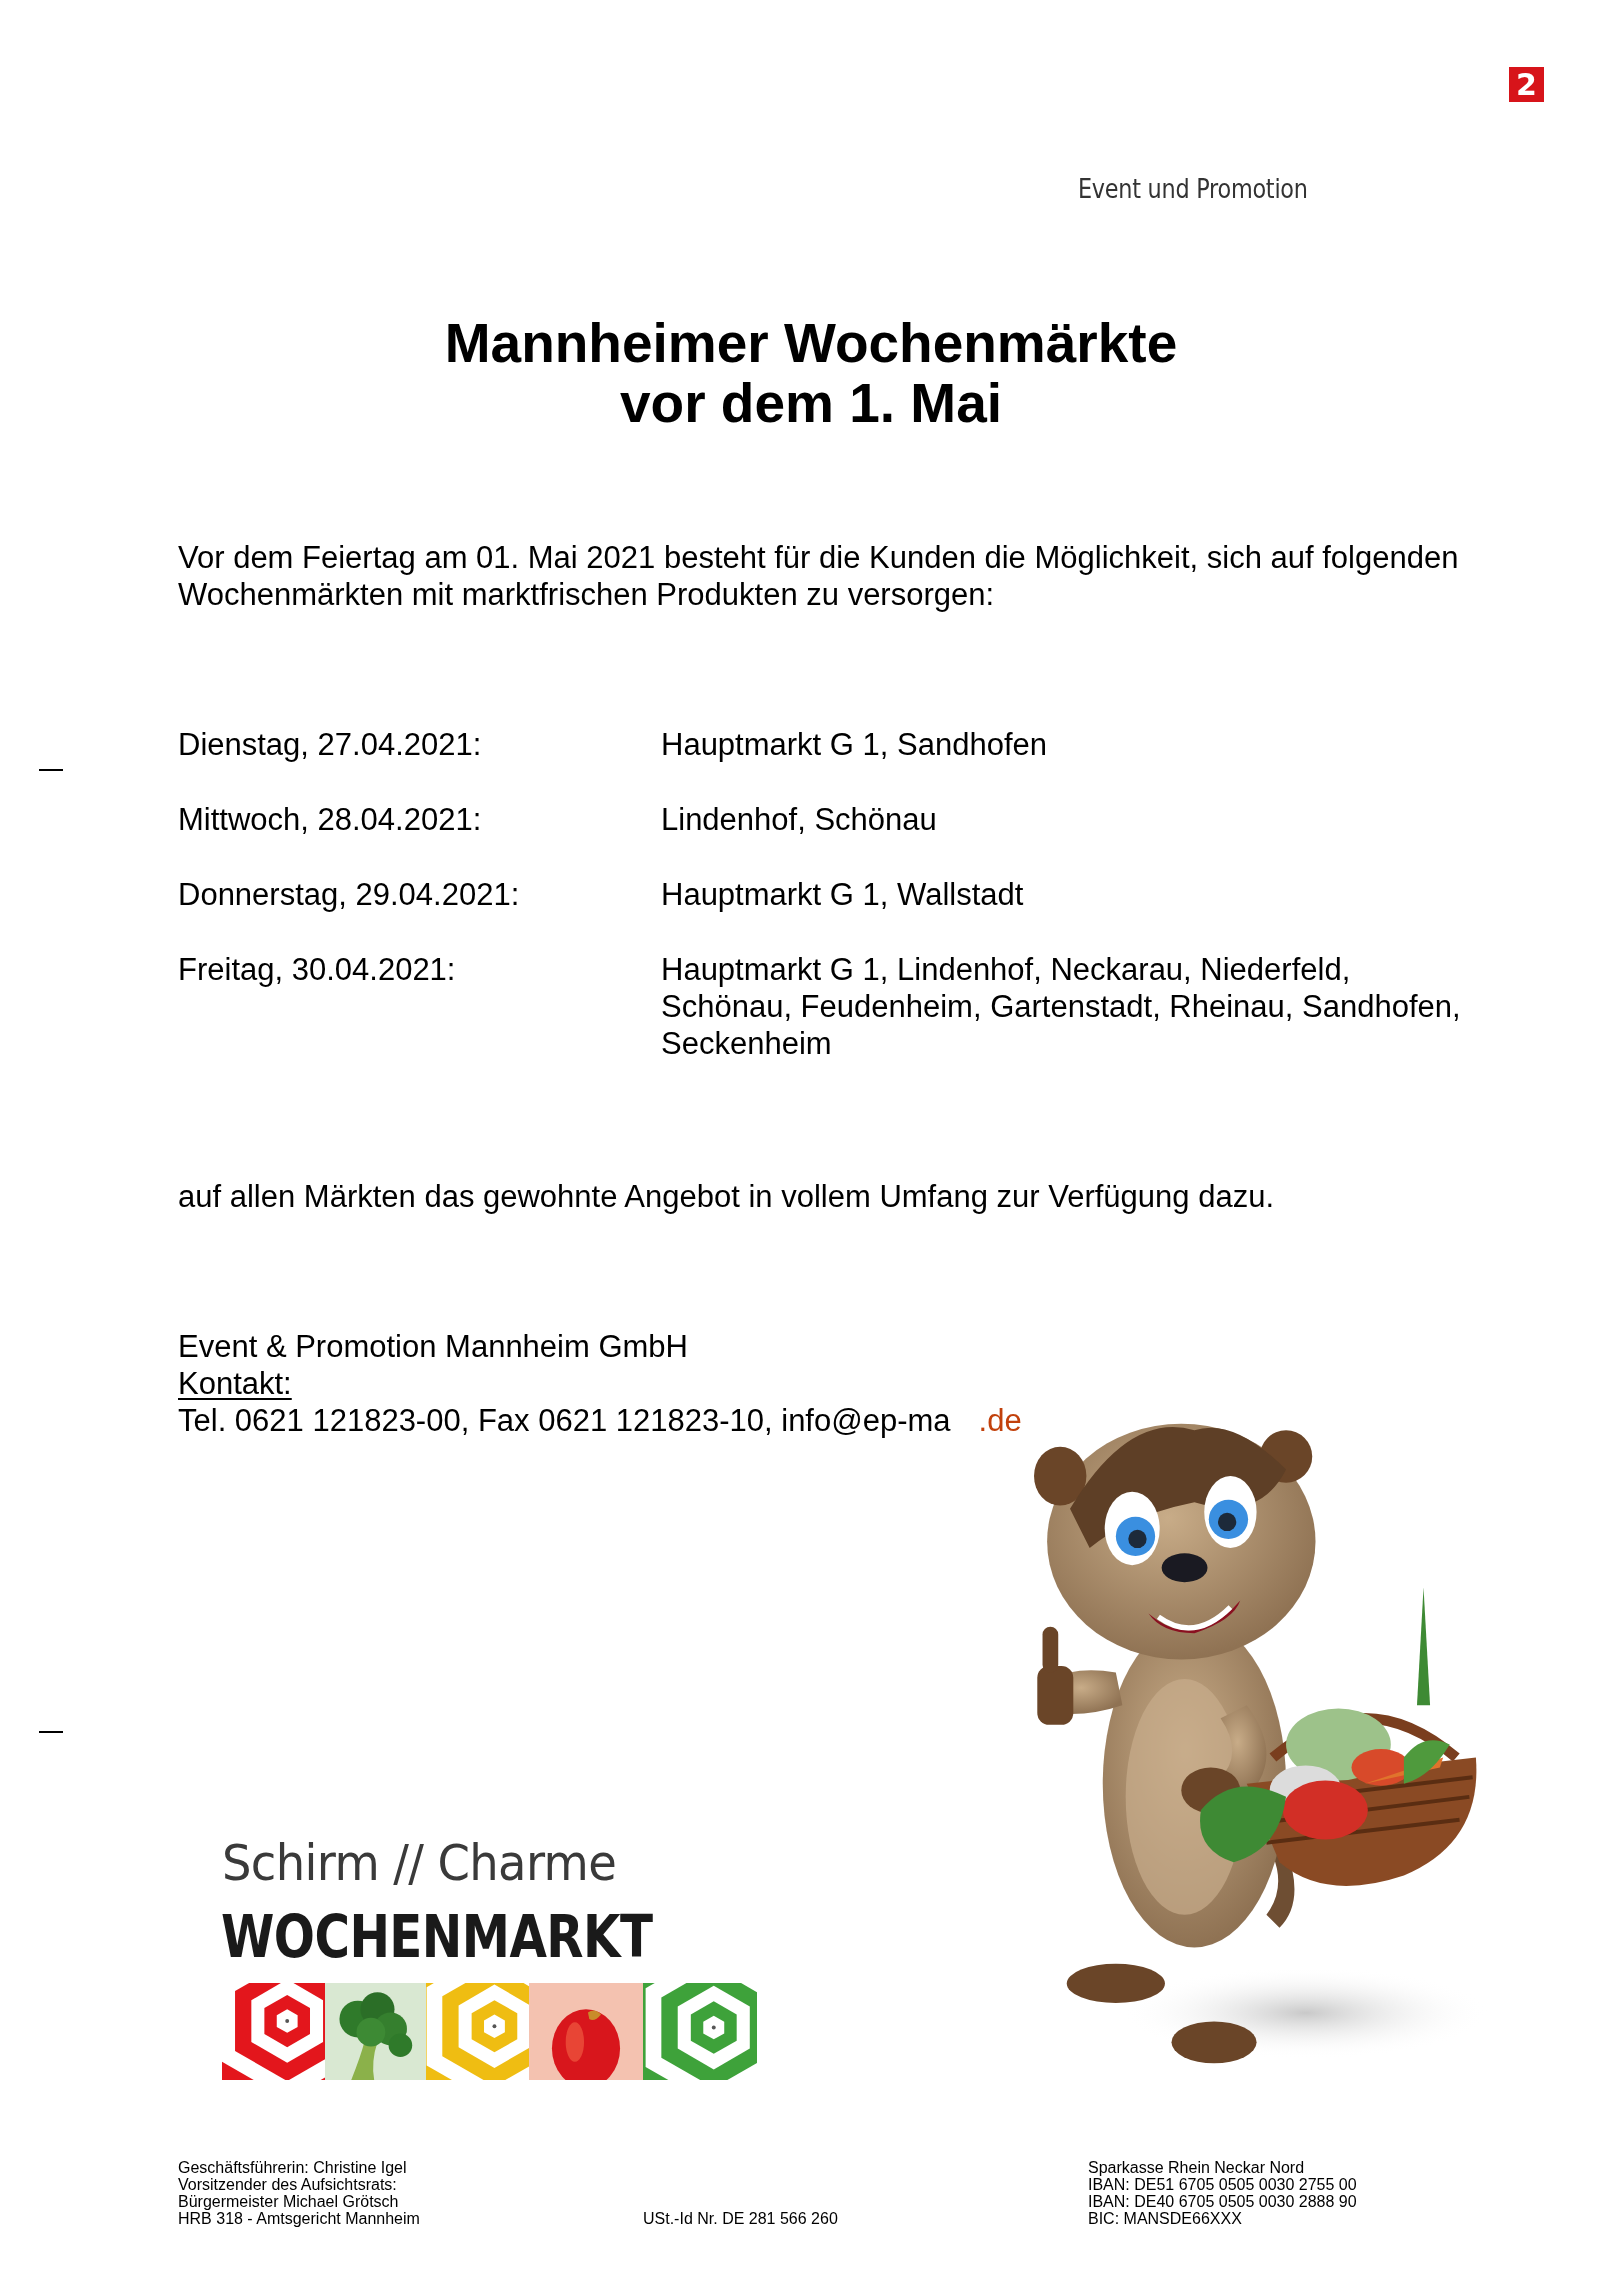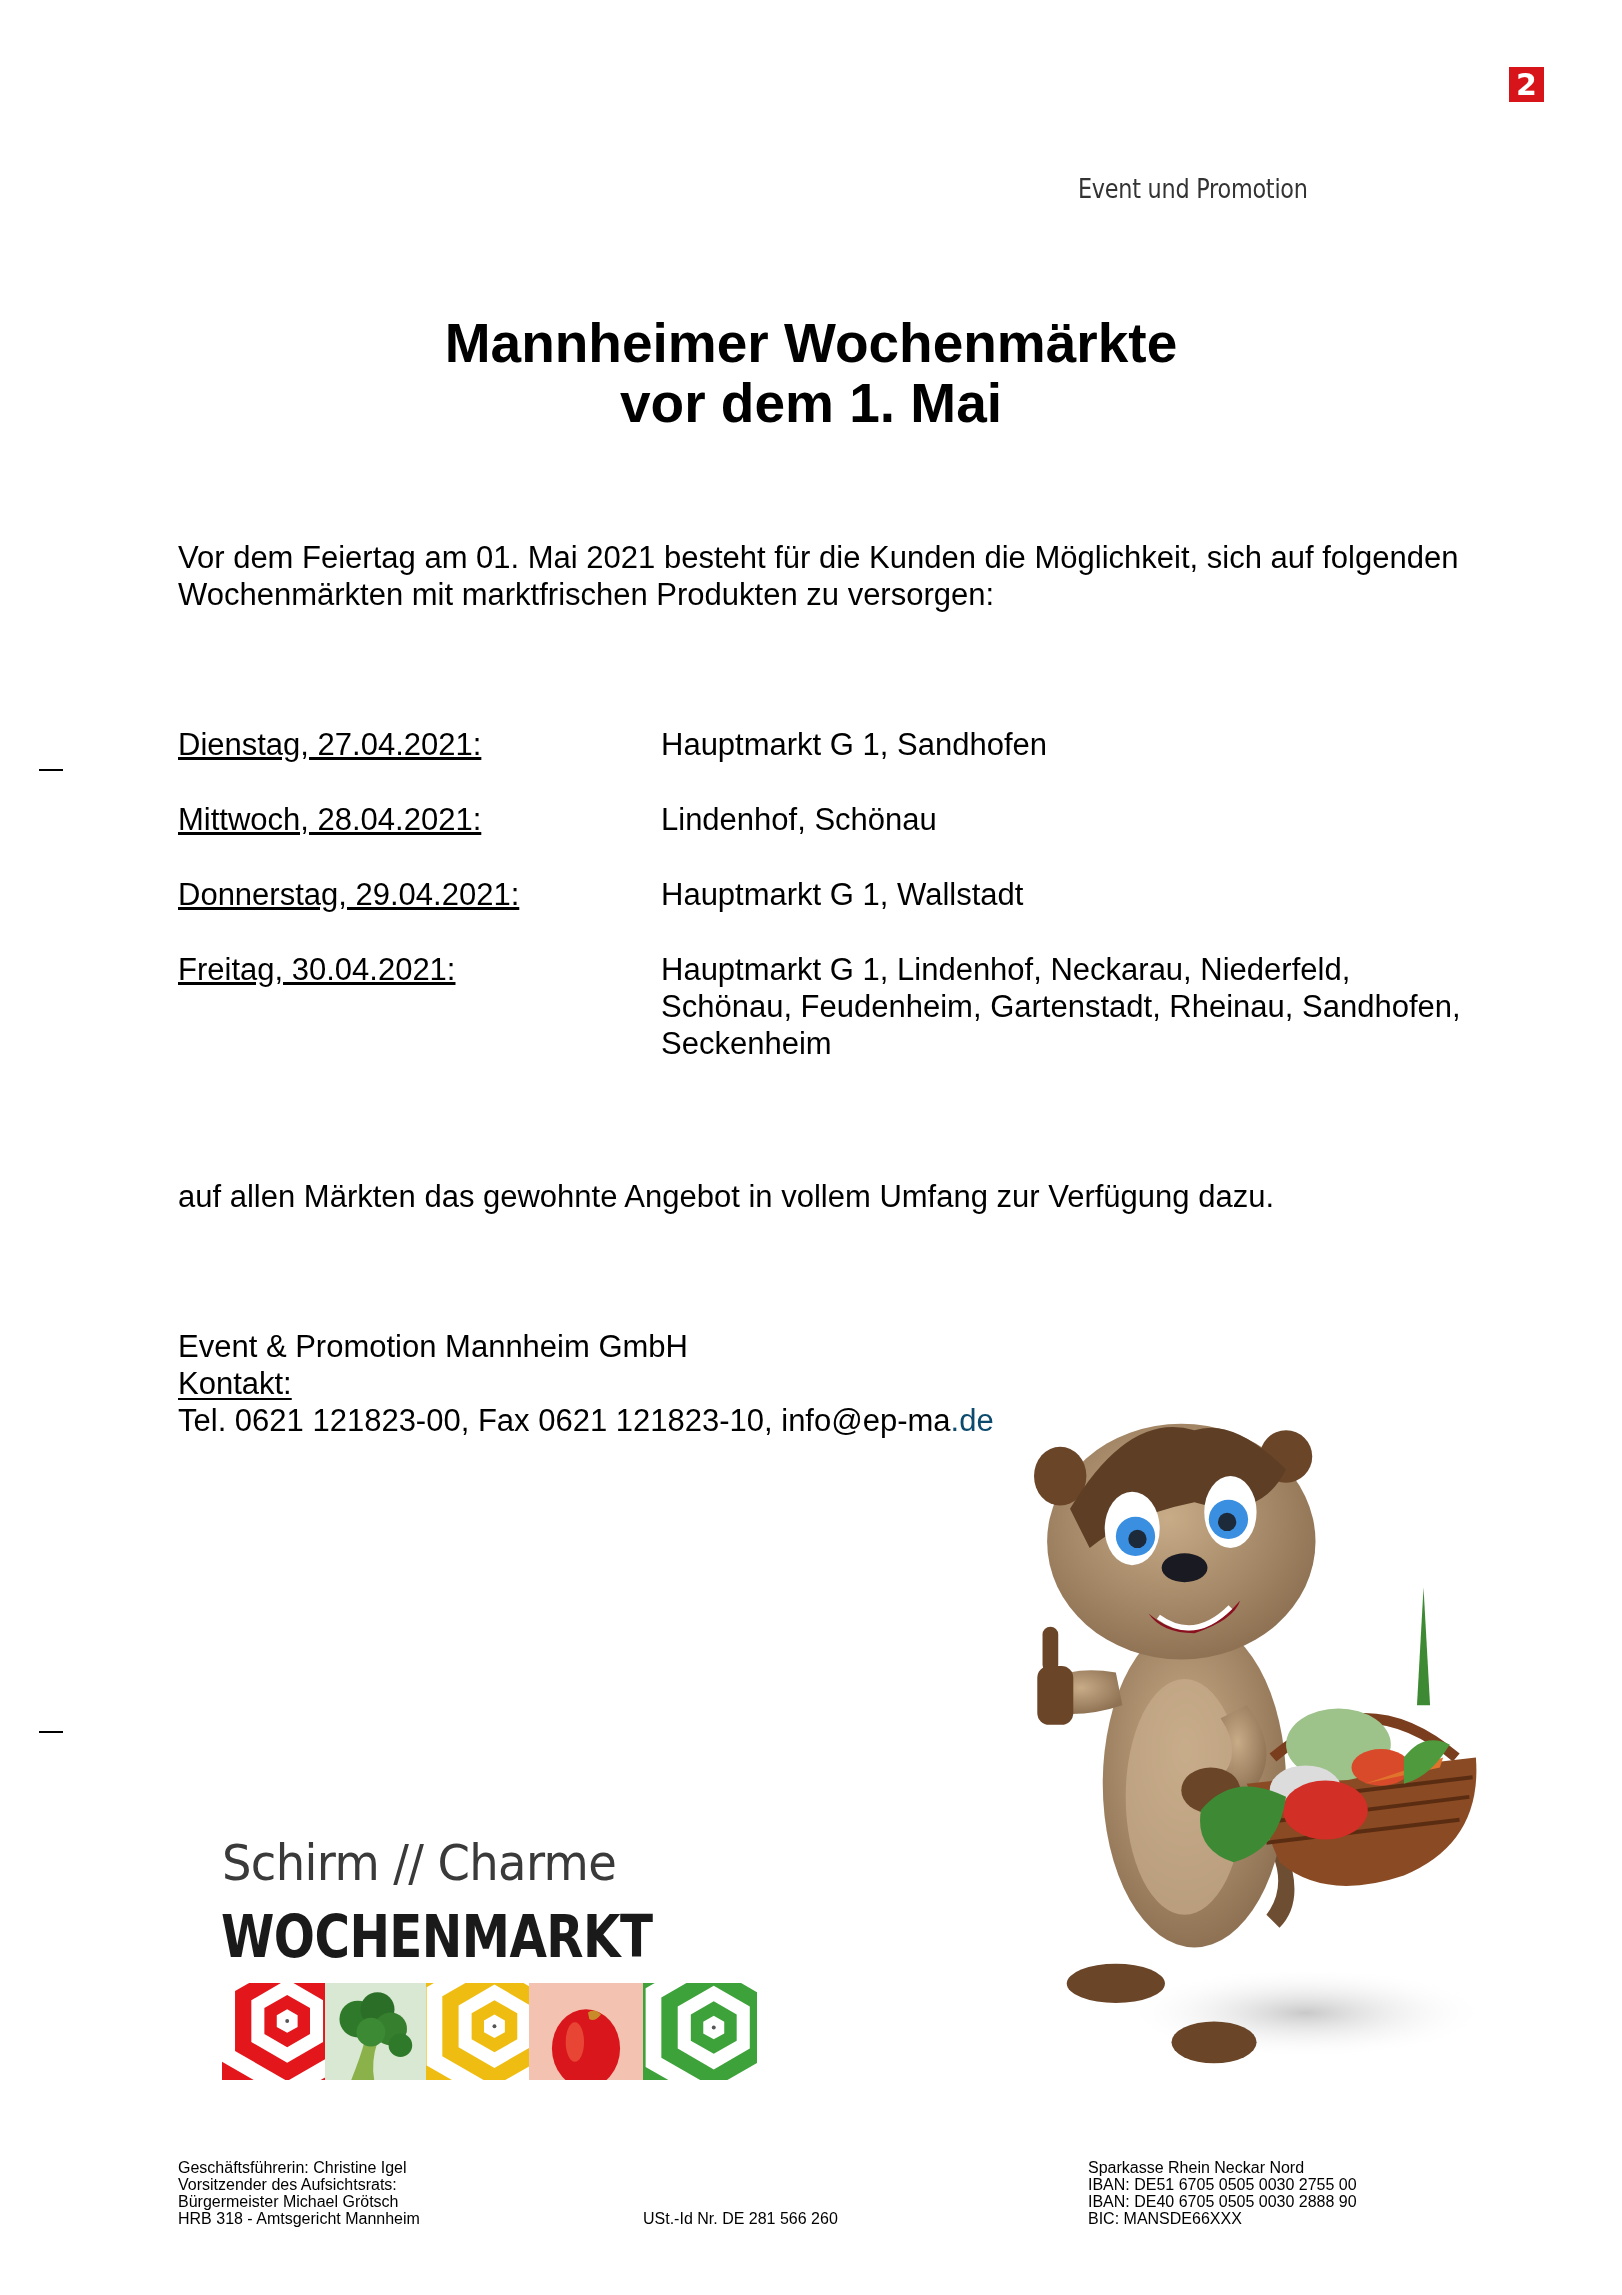--- a/index.html
+++ b/index.html
@@ -21,21 +21,21 @@
 
   
   .title { left: 0; width: 1622px; top: 313px; text-align: center; font-weight: bold; font-size: 55px; line-height: 60px; }
   .title div { white-space: nowrap; }
 
   
   .body-text { font-size: 31px; line-height: 37px; white-space: nowrap; }
   .intro { left: 178px; top: 539px; }
   .schedule { left: 178px; top: 726px; width: 1374px; }
   .sched-row { position: absolute; left: 0; }
-  .sched-day { position: absolute; left: 0; white-space: nowrap; text-decoration: underline; }
+  .sched-day { position: absolute; left: 0; white-space: nowrap; }
   .sched-loc { position: absolute; left: 483px; white-space: nowrap; }
   .note { left: 178px; top: 1178px; }
   .contact { left: 178px; top: 1328px; }
   .contact .heading { text-decoration: underline; text-underline-offset: 3.9px; text-decoration-thickness: 2px; }
 
   
   .fold-mark { left: 39px; width: 23.6px; height: 2px; background: #000; }
 
   
   .mascot { left: 998px; top: 1391px; width: 491px; height: 707px; }
@@ -108,21 +108,21 @@
   </div>
 </div>
 
 <div class="abs body-text note">
   <div>auf allen Märkten das gewohnte Angebot in vollem Umfang zur Verfügung dazu.</div>
 </div>
 
 <div class="abs body-text contact">
   <div>Event &amp; Promotion Mannheim GmbH</div>
   <div><span class="heading">Kontakt:</span></div>
-  <div><span>Tel. 0621 121823-00, Fax 0621 121823-10, info@ep-ma</span><span style="color:#0c4a6e;">.de</span></div>
+  <div><span>Tel. 0621 121823-00, Fax 0621 121823-10, info@ep-ma</span><span style="color:#c2410c;margin-left:28px;">.de</span></div>
 </div>
 
 <div class="abs mascot">
   <svg viewBox="0 0 750 1080" width="491" height="707">
     <defs>
       <radialGradient id="fur" cx="45%" cy="40%" r="60%">
         <stop offset="0%" stop-color="#c8ac88"></stop>
         <stop offset="100%" stop-color="#8f7253"></stop>
       </radialGradient>
       <radialGradient id="shadow" cx="50%" cy="50%" r="50%">

